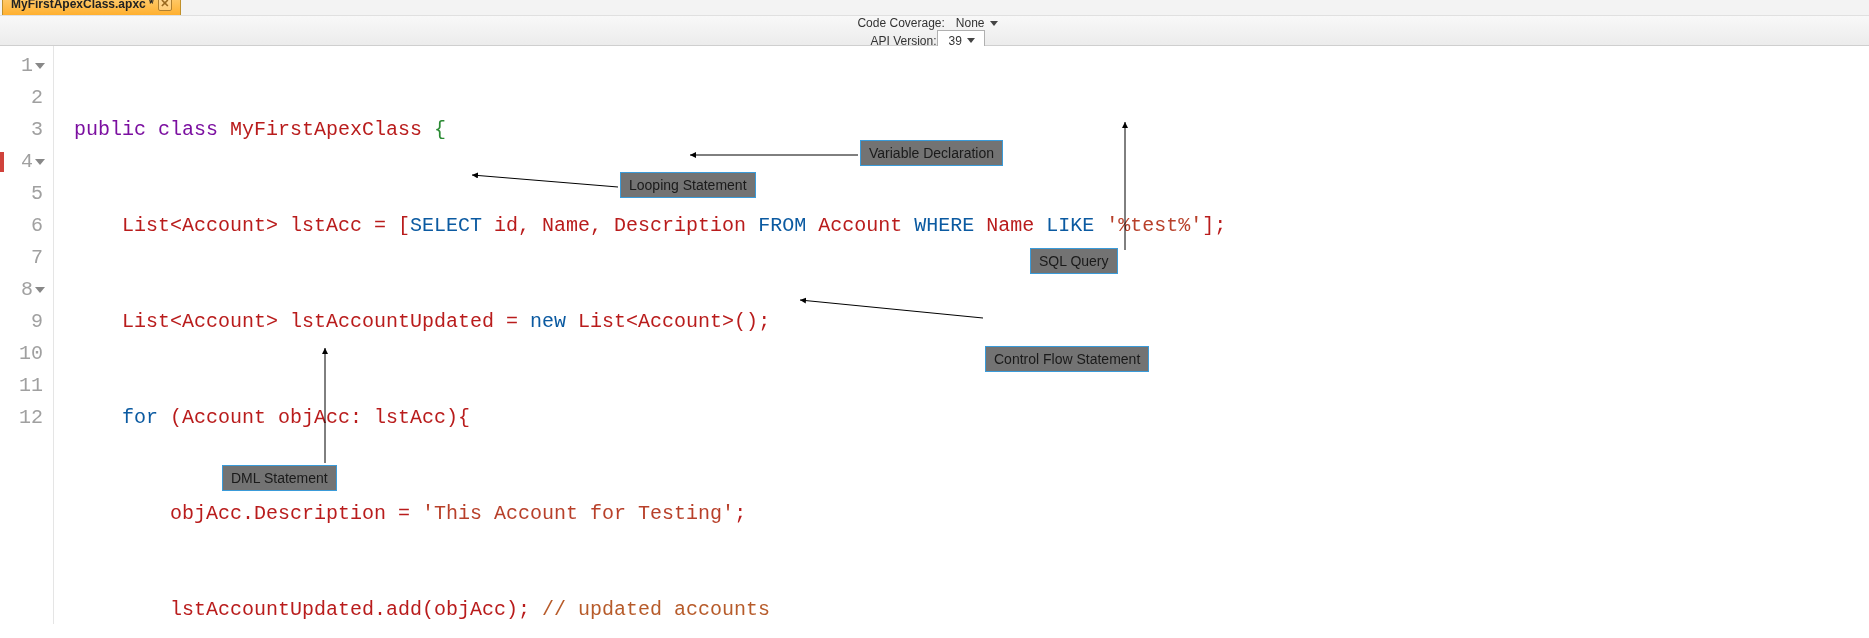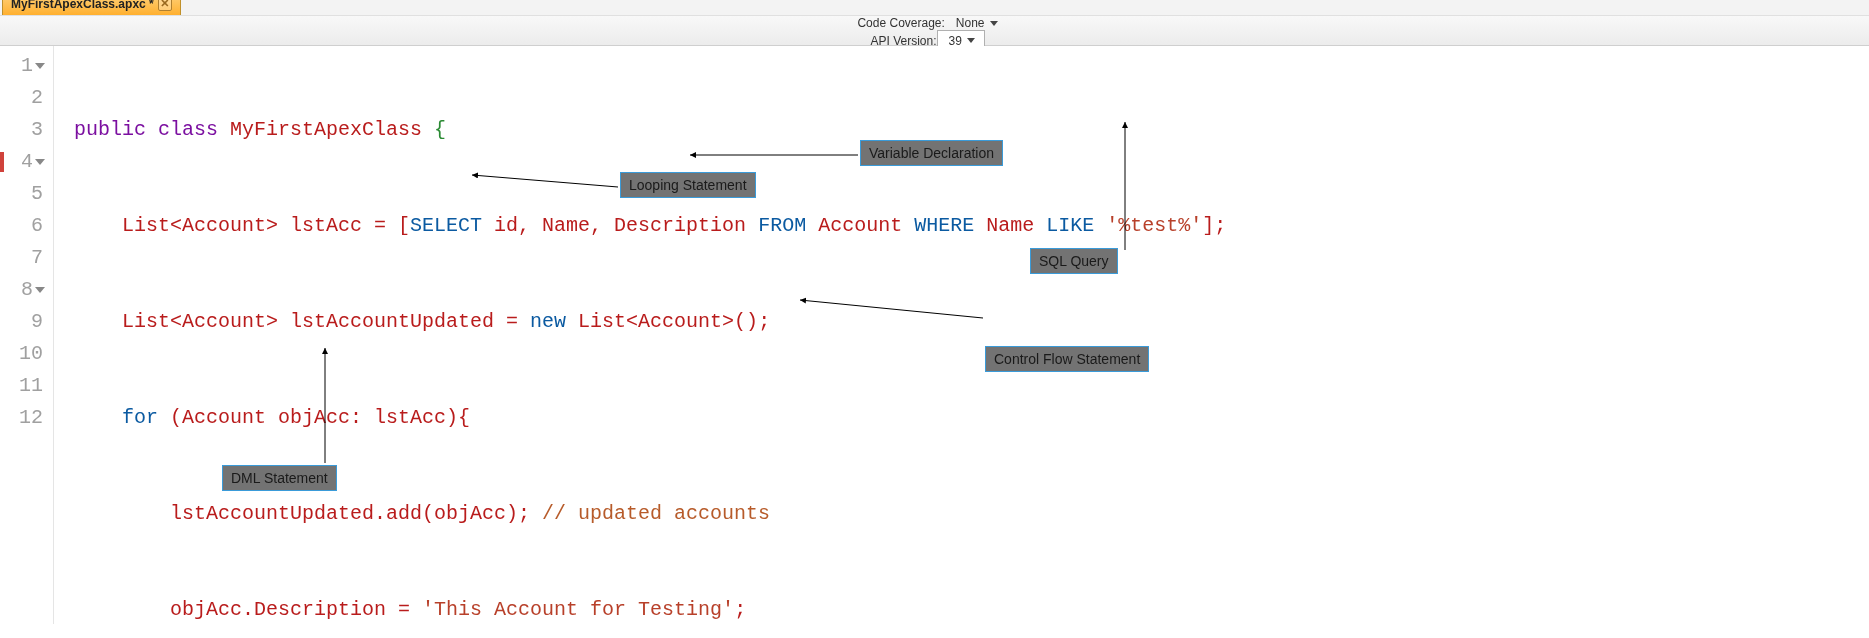--- a/index.html
+++ b/index.html
@@ -181,22 +181,22 @@
     <div class="g-row">
         <span>12</span>
       </div>
   </div>
 
   <div class="code-body">
     <div class="code-line"><span class="kw">public</span><span> </span><span class="kw">class</span><span> </span><span class="txt">MyFirstApexClass</span><span> </span><span class="brc">{</span></div>
     <div class="code-line"><span class="txt">    List&lt;Account&gt; lstAcc = [</span><span class="kw2">SELECT</span><span class="txt"> id, Name, Description </span><span class="kw2">FROM</span><span class="txt"> Account </span><span class="kw2">WHERE</span><span class="txt"> Name </span><span class="kw2">LIKE</span><span> </span><span class="str">'%test%'</span><span class="txt">];</span></div>
     <div class="code-line"><span class="txt">    List&lt;Account&gt; lstAccountUpdated = </span><span class="kw2">new</span><span class="txt"> List&lt;Account&gt;();</span></div>
     <div class="code-line"><span>    </span><span class="kw2">for</span><span class="txt"> (Account objAcc: lstAcc){</span></div>
+    <div class="code-line"><span class="txt">        objAcc.Description = </span><span class="str">'This Account for Testing'</span><span class="txt">;</span></div>
     <div class="code-line"><span class="txt">        lstAccountUpdated.add(objAcc); </span><span class="cmt">// updated accounts</span></div>
-    <div class="code-line"><span class="txt">        objAcc.Description = </span><span class="str">'This Account for Testing'</span><span class="txt">;</span></div>
     
     
     
     
     
     
   </div>
 </div>
 
 <div class="annotation" style="left:620px; top:172px;">Looping Statement</div>

